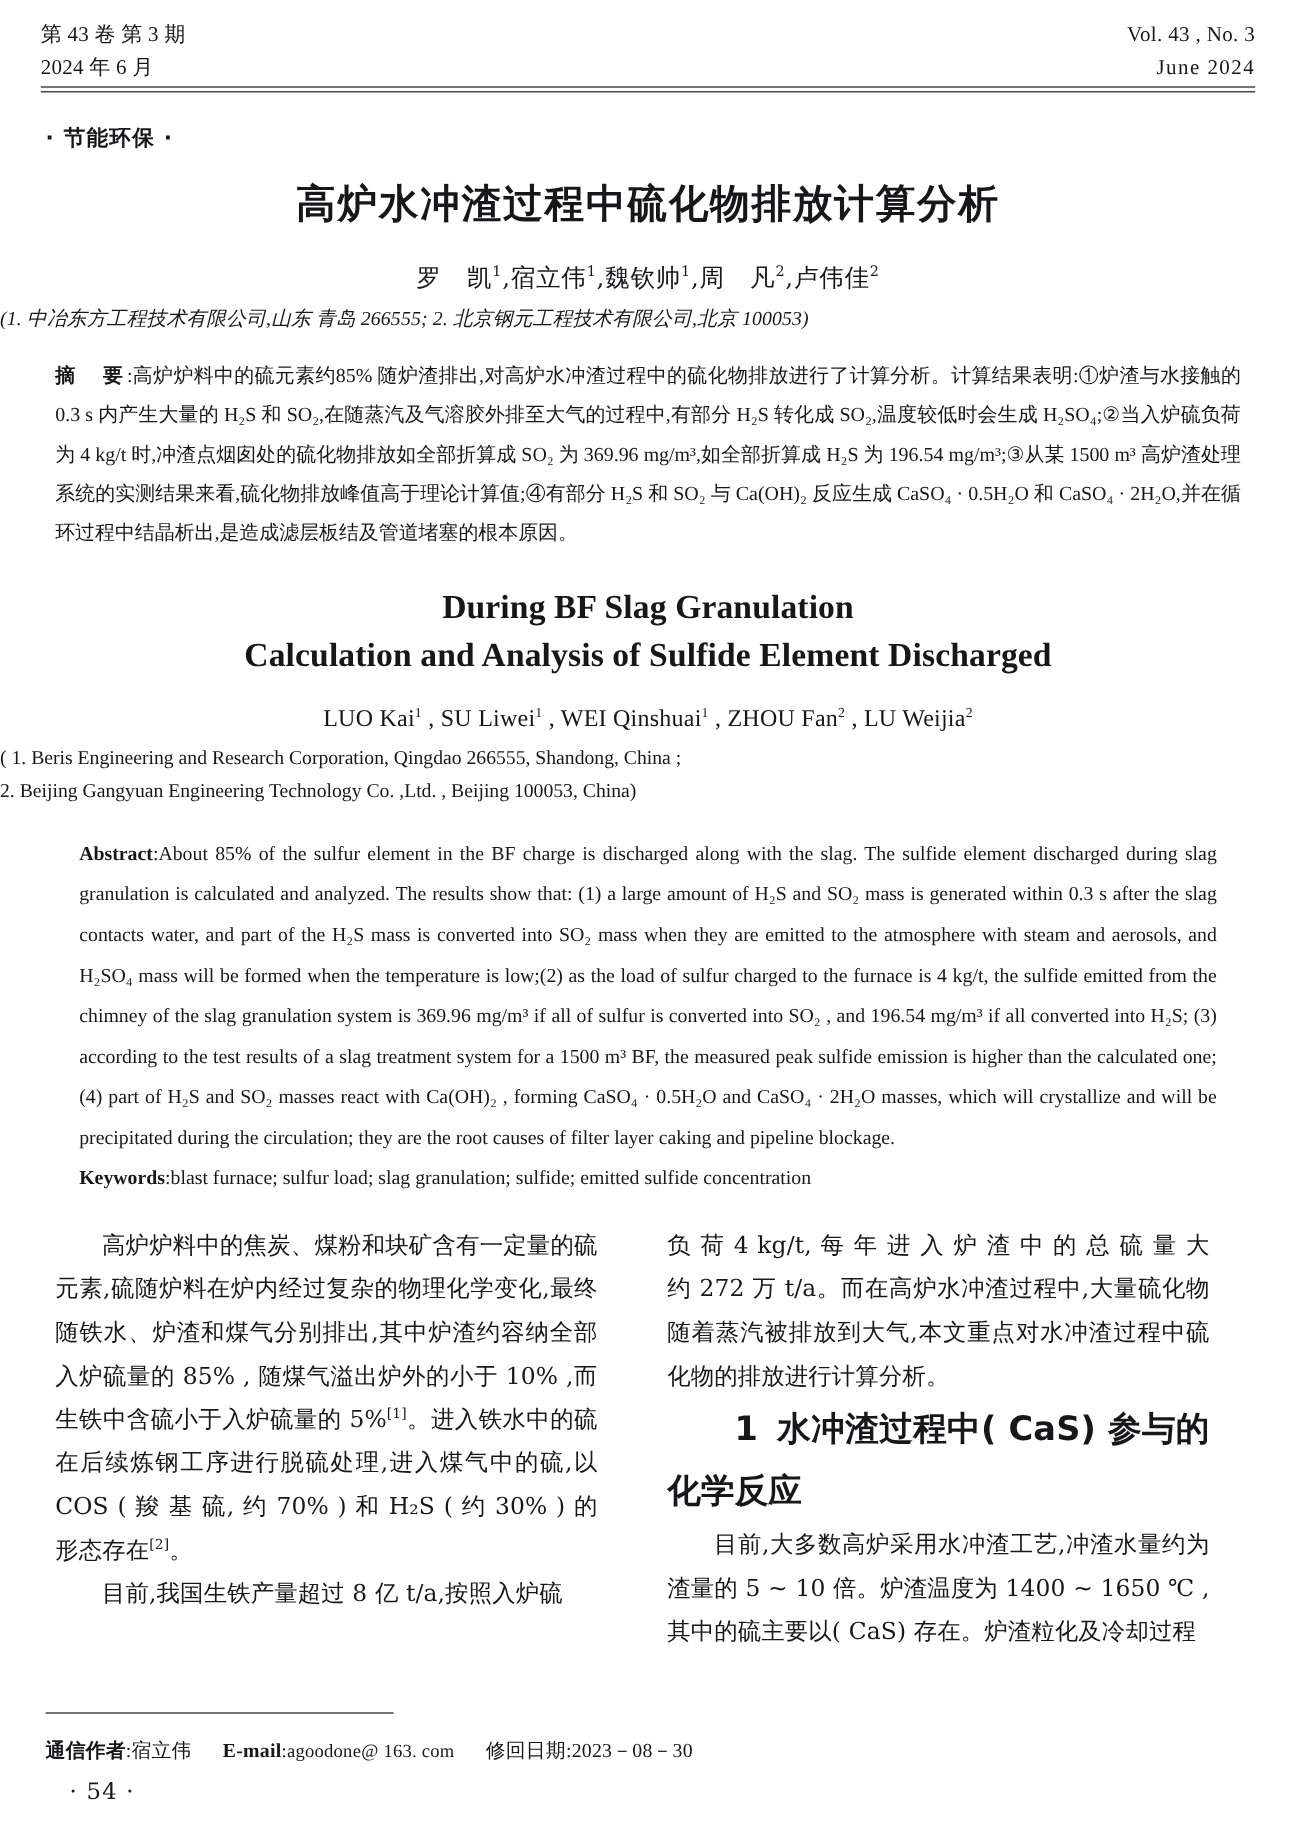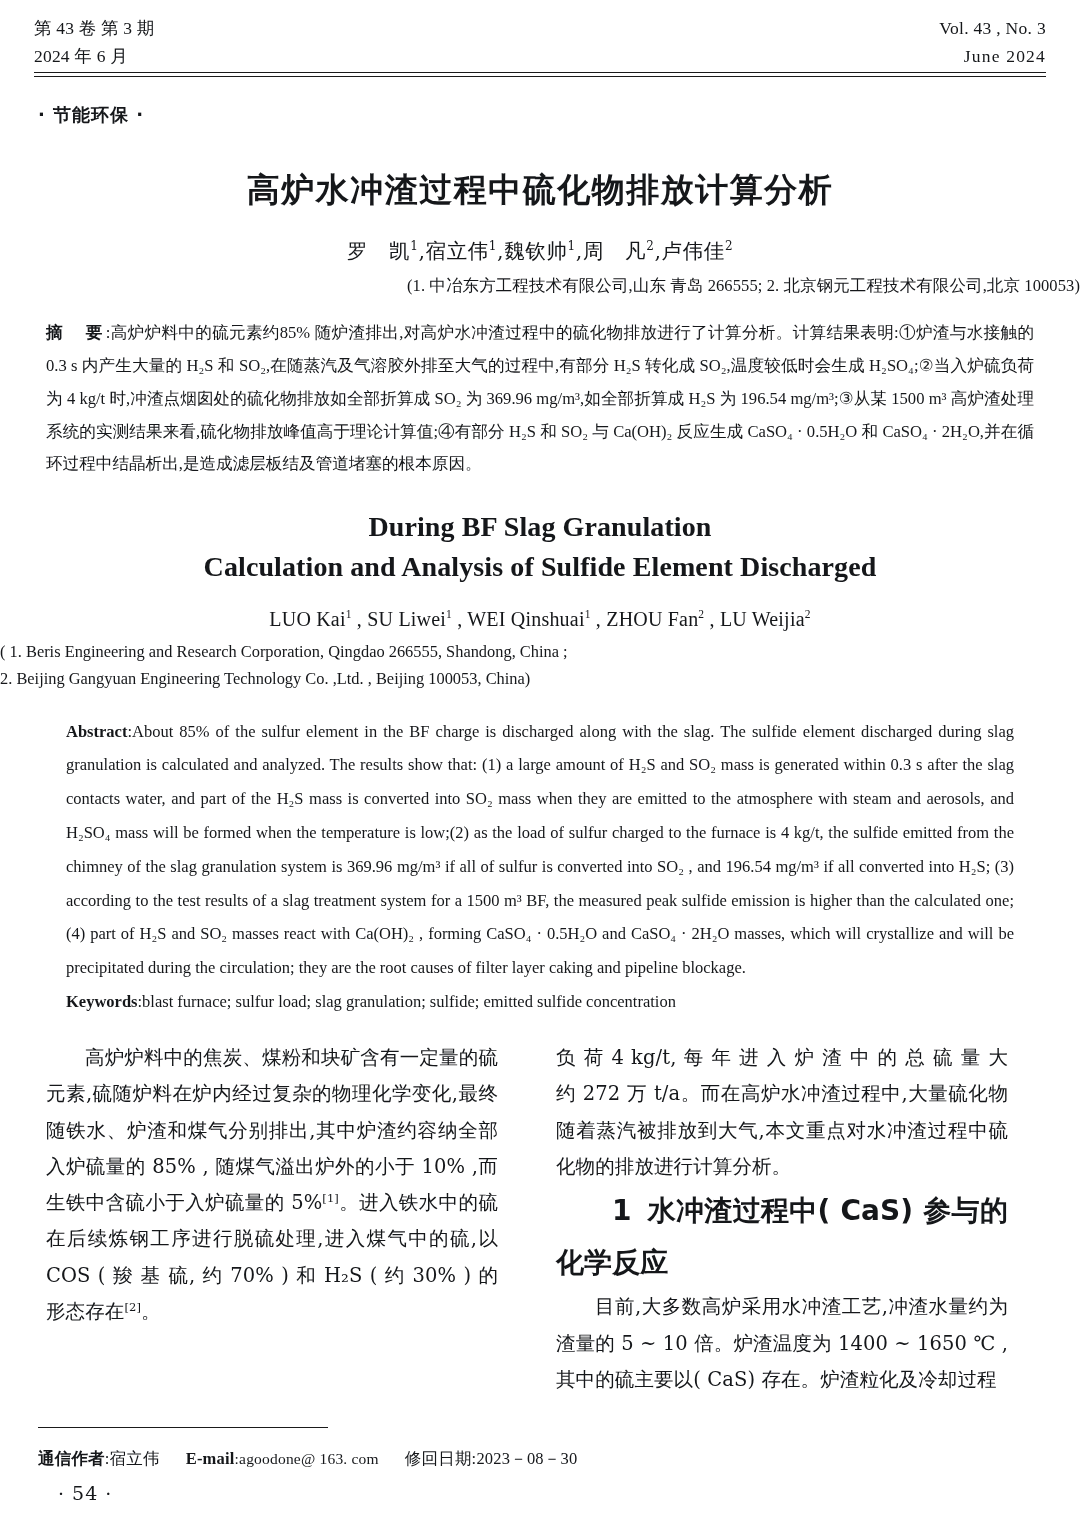--- a/index.html
+++ b/index.html
@@ -78,41 +78,42 @@
   .category {
     margin: 26px 0 0 38px;
     font-size: 18px;
     font-weight: 700;
     letter-spacing: 1px;
     font-family: "DejaVu Sans", sans-serif;
   }
 
   
   .cn-title {
-    margin-top: 42px;
+    margin-top: 22px;
     text-align: center;
     font-family: "DejaVu Serif", serif;
     font-weight: 700;
     font-size: 33px;
     letter-spacing: 1.5px;
     line-height: 1.3;
   }
   .cn-authors {
     margin-top: 26px;
     text-align: center;
     font-size: 20.5px;
     font-family: "DejaVu Serif", serif;
     letter-spacing: .6px;
   }
   .cn-authors sup { font-size: 12px; vertical-align: super; }
   .cn-affil {
     margin-top: 10px;
-    text-align: right;
+    text-align: left;
     font-size: 16.5px;
     letter-spacing: .1px;
+    font-style: italic;
   }
 
   
   .cn-abs {
     margin: 20px 46px 0 46px;
     font-size: 16.6px;
     line-height: 1.97;
     text-align: justify;
   }
   .cn-abs .lbl {
@@ -267,20 +268,21 @@
     <span class="lbl">Abstract</span><span>:About 85% of the sulfur element in the BF charge is discharged along with the slag. The sulfide element discharged during slag granulation is calculated and analyzed. The results show that: (1) a large amount of H₂S and SO₂ mass is generated within 0.3 s after the slag contacts water, and part of the H₂S mass is converted into SO₂ mass when they are emitted to the atmosphere with steam and aerosols, and H₂SO₄ mass will be formed when the temperature is low;(2) as the load of sulfur charged to the furnace is 4 kg/t, the sulfide emitted from the chimney of the slag granulation system is 369.96 mg/m³ if all of sulfur is converted into SO₂ , and 196.54 mg/m³ if all converted into H₂S; (3) according to the test results of a slag treatment system for a 1500 m³ BF, the measured peak sulfide emission is higher than the calculated one;(4) part of H₂S and SO₂ masses react with Ca(OH)₂ , forming CaSO₄ · 0.5H₂O and CaSO₄ · 2H₂O masses, which will crystallize and will be precipitated during the circulation; they are the root causes of filter layer caking and pipeline blockage.</span>
   </div>
   <div class="en-kw">
     <span class="lbl">Keywords</span><span>:blast furnace; sulfur load; slag granulation; sulfide; emitted sulfide concentration</span>
   </div>
 
   <div class="body-cols">
 
     <div class="col">
       <p><span>高炉炉料中的焦炭、煤粉和块矿含有一定量的硫元素,硫随炉料在炉内经过复杂的物理化学变化,最终随铁水、炉渣和煤气分别排出,其中炉渣约容纳全部入炉硫量的 85% , 随煤气溢出炉外的小于 10% ,而生铁中含硫小于入炉硫量的 5%</span><sup class="ref">[1]</sup><span>。进入铁水中的硫在后续炼钢工序进行脱硫处理,进入煤气中的硫,以 COS ( 羧 基 硫, 约 70% ) 和 H₂S ( 约 30% ) 的形态存在</span><sup class="ref">[2]</sup><span>。</span></p>
+      <p>目前,我国生铁产量超过 8 亿 t/a,按照入炉硫</p>
     </div>
 
     <div class="col">
       <p class="noindent">负 荷 4 kg/t, 每 年 进 入 炉 渣 中 的 总 硫 量 大 约 272 万 t/a。而在高炉水冲渣过程中,大量硫化物随着蒸汽被排放到大气,本文重点对水冲渣过程中硫化物的排放进行计算分析。</p>
       <p class="sec-head"><span class="num">1</span><span>水冲渣过程中( CaS) 参与的化学反应</span></p>
       <p>目前,大多数高炉采用水冲渣工艺,冲渣水量约为渣量的 5 ~ 10 倍。炉渣温度为 1400 ~ 1650 ℃ ,其中的硫主要以( CaS) 存在。炉渣粒化及冷却过程</p>
     </div>
 
   </div>
 

